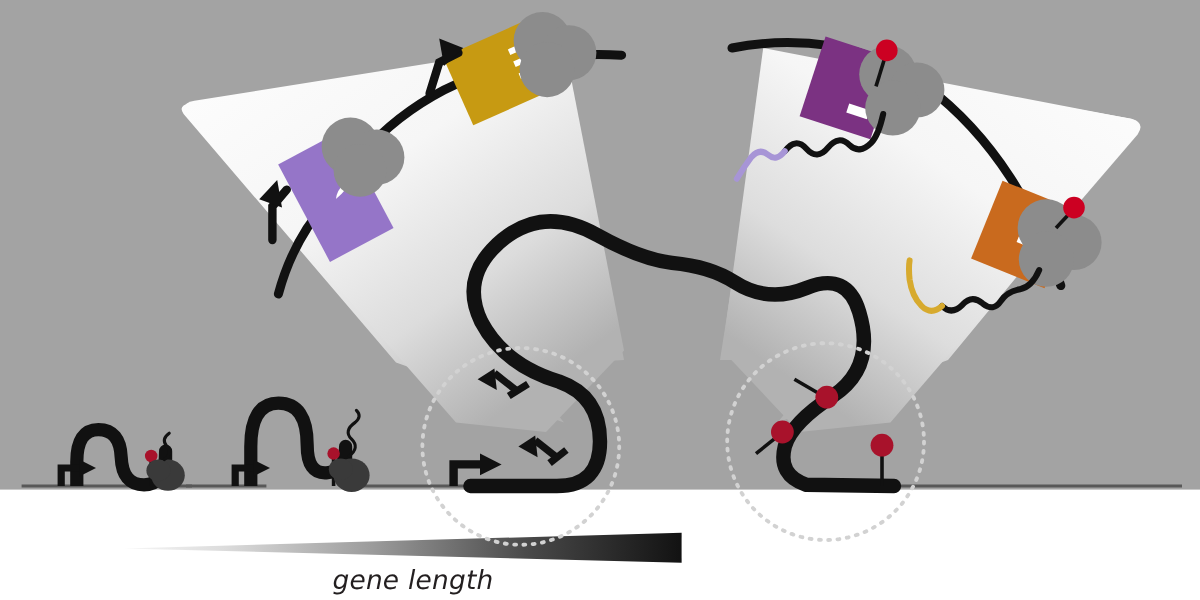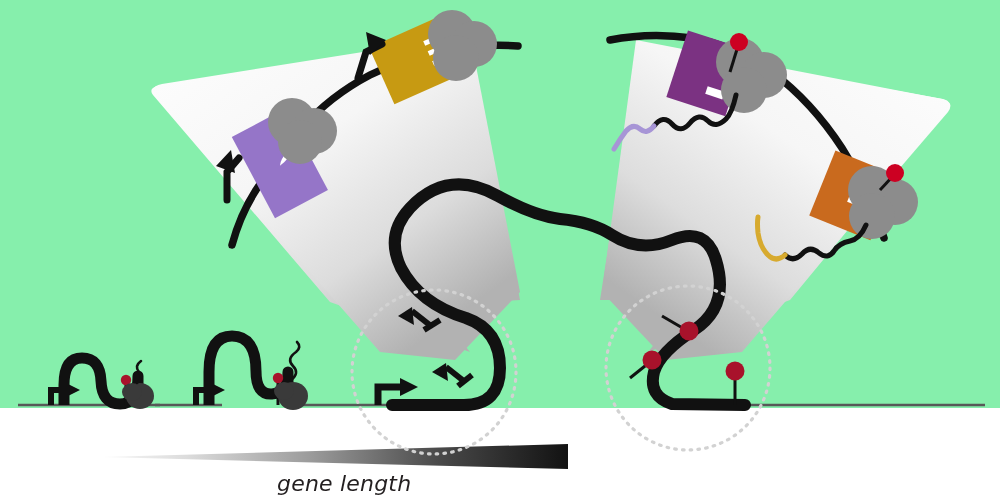--- a/index.html
+++ b/index.html
@@ -8,21 +8,21 @@
     padding: 0;
     background: #ffffff;
   }
   body {
     font-family: "Liberation Sans", sans-serif;
   }
   #stage {
     position: relative;
     width: 1000px;
     height: 500px;
-    background: #86efac;
+    background: #a3a3a3;
     overflow: hidden;
   }
   #scene {
     position: absolute;
     top: 0;
     left: 0;
     width: 1000px;
     height: 500px;
   }
   .caption-text {

